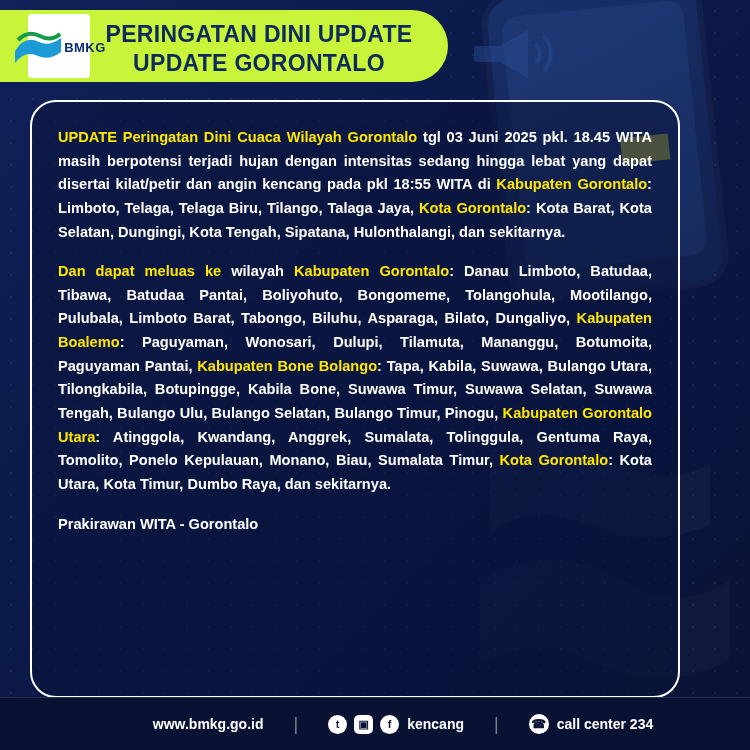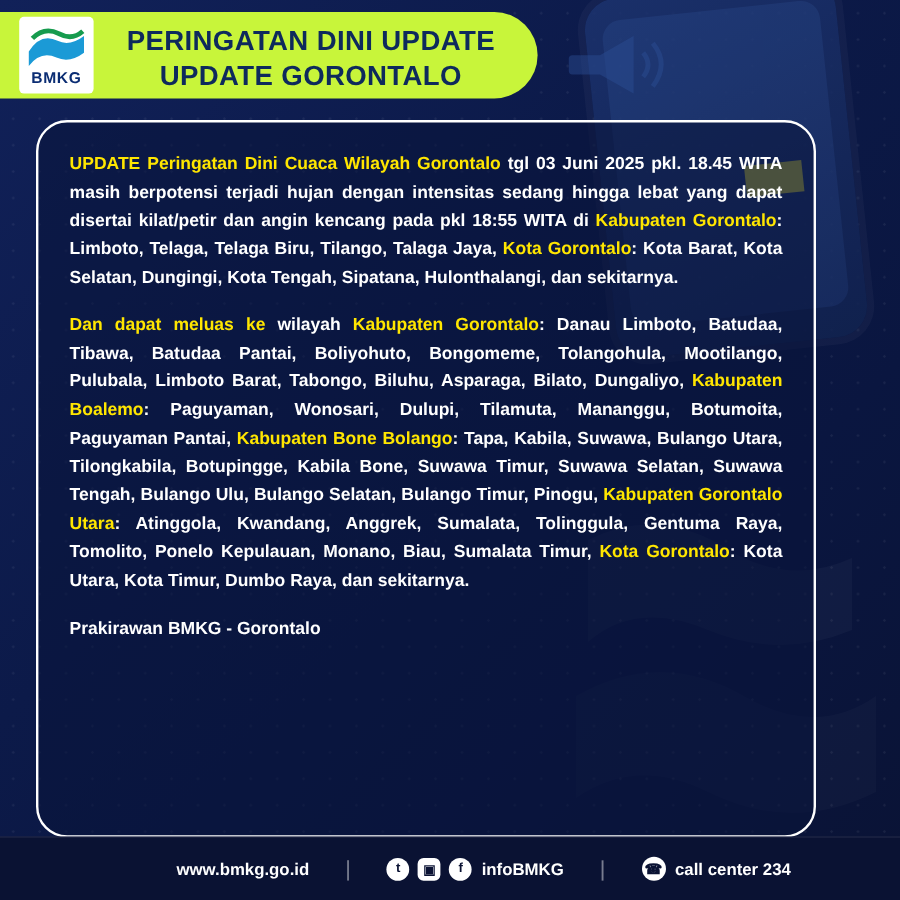--- a/index.html
+++ b/index.html
@@ -81,27 +81,27 @@
   .header-band {
     position: absolute;
     left: 0; top: 10px;
     width: 448px;
     height: 72px;
     background: #c8f53a;
     border-radius: 0 36px 36px 0;
   }
   .logo {
     position: absolute;
-    left: 16px; top: 14px;
+    left: 28px; top: 14px;
     width: 62px;
     height: 64px;
     background: #ffffff;
     border-radius: 4px;
     display: flex;
-    flex-direction: column;
+    flex-direction: row;
     align-items: center;
     justify-content: center;
   }
   .logo-mark {
     width: 52px;
     height: 34px;
     position: relative;
   }
   .logo-text {
     font-size: 13px;
@@ -263,36 +263,36 @@
 
       <p>
         <span class="hl">UPDATE Peringatan Dini Cuaca Wilayah Gorontalo</span><span> tgl 03 Juni 2025 pkl. 18.45 WITA masih berpotensi terjadi hujan dengan intensitas sedang hingga lebat yang dapat disertai kilat/petir dan angin kencang pada pkl 18:55 WITA di </span><span class="hl">Kabupaten Gorontalo</span><span>: Limboto, Telaga, Telaga Biru, Tilango, Talaga Jaya, </span><span class="hl">Kota Gorontalo</span><span>: Kota Barat, Kota Selatan, Dungingi, Kota Tengah, Sipatana, Hulonthalangi, dan sekitarnya.</span>
       </p>
 
       <p>
         <span class="hl">Dan dapat meluas ke</span><span> wilayah </span><span class="hl">Kabupaten Gorontalo</span><span>: Danau Limboto, Batudaa, Tibawa, Batudaa Pantai, Boliyohuto, Bongomeme, Tolangohula, Mootilango, Pulubala, Limboto Barat, Tabongo, Biluhu, Asparaga, Bilato, Dungaliyo, </span><span class="hl">Kabupaten Boalemo</span><span>: Paguyaman, Wonosari, Dulupi, Tilamuta, Mananggu, Botumoita, Paguyaman Pantai, </span><span class="hl">Kabupaten Bone Bolango</span><span>: Tapa, Kabila, Suwawa, Bulango Utara, Tilongkabila, Botupingge, Kabila Bone, Suwawa Timur, Suwawa Selatan, Suwawa Tengah, Bulango Ulu, Bulango Selatan, Bulango Timur, Pinogu, </span><span class="hl">Kabupaten Gorontalo Utara</span><span>: Atinggola, Kwandang, Anggrek, Sumalata, Tolinggula, Gentuma Raya, Tomolito, Ponelo Kepulauan, Monano, Biau, Sumalata Timur, </span><span class="hl">Kota Gorontalo</span><span>: Kota Utara, Kota Timur, Dumbo Raya, dan sekitarnya.</span>
       </p>
 
 
-      <p class="last">Prakirawan BMKG - Gorontalo</p>
+      <p class="last">Prakirawan WITA - Gorontalo</p>
     </div>
   </div>
 
   <div class="footer">
     <div class="footer-item">
       <span>www.bmkg.go.id</span>
     </div>
     <span class="divider">|</span>
     <div class="footer-item">
       <span class="soc">
         <span class="soc-icon round">t</span>
         <span class="soc-icon">▣</span>
         <span class="soc-icon round">f</span>
       </span>
-      <span>infoBMKG</span>
+      <span>kencang</span>
     </div>
     <span class="divider">|</span>
     <div class="footer-item">
       <span class="call-icon">☎</span>
       <span>call center 234</span>
     </div>
   </div>
 
 </div>
 

